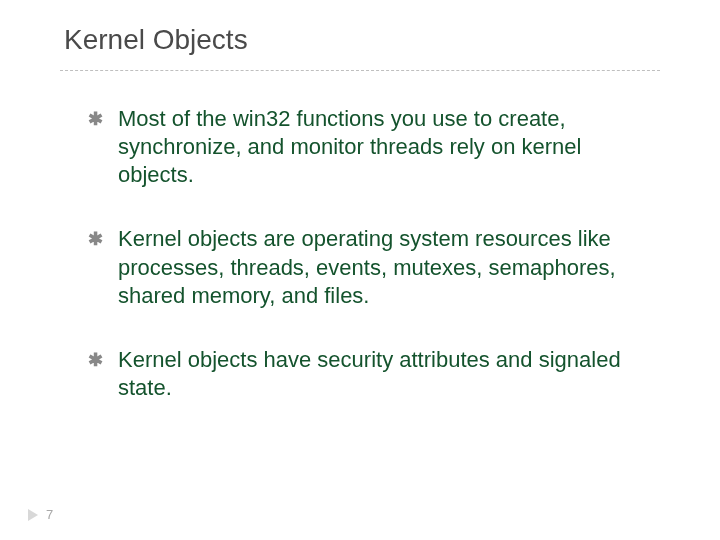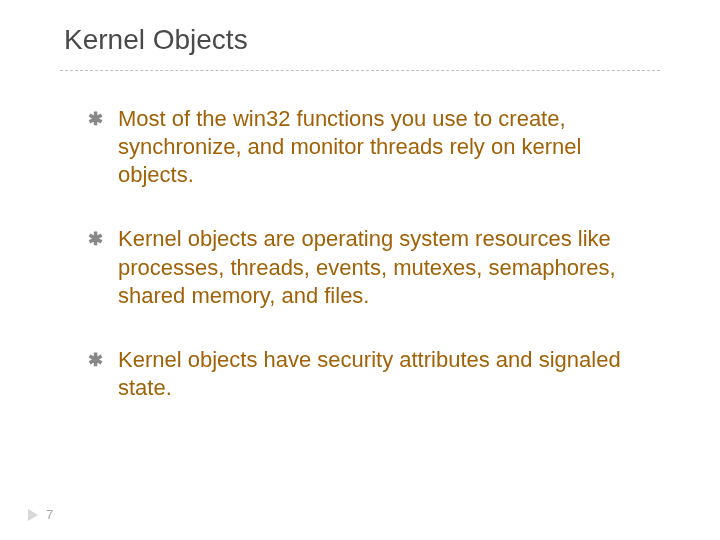--- a/index.html
+++ b/index.html
@@ -48,21 +48,21 @@
       flex-shrink: 0;
       width: 30px;
       color: #888;
       font-size: 18px;
       line-height: 28px;
       font-weight: bold;
       letter-spacing: -4px;
     }
     .bullet-text {
       font-size: 22px;
-      color: #a16207;
+      color: #14532d;
       line-height: 1.28;
       flex: 1;
     }
     .footer-marker {
       position: absolute;
       bottom: 18px;
       left: 28px;
       display: flex;
       align-items: center;
       gap: 8px;

